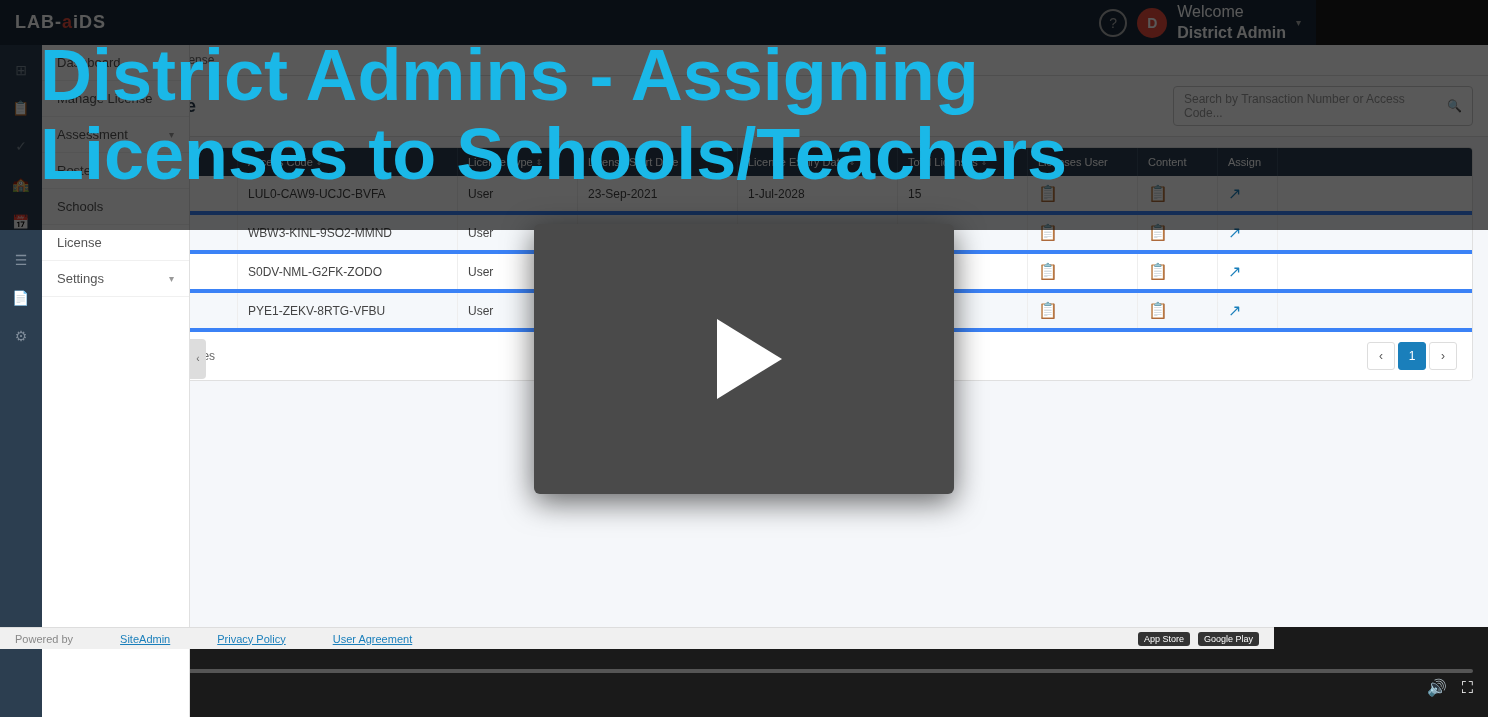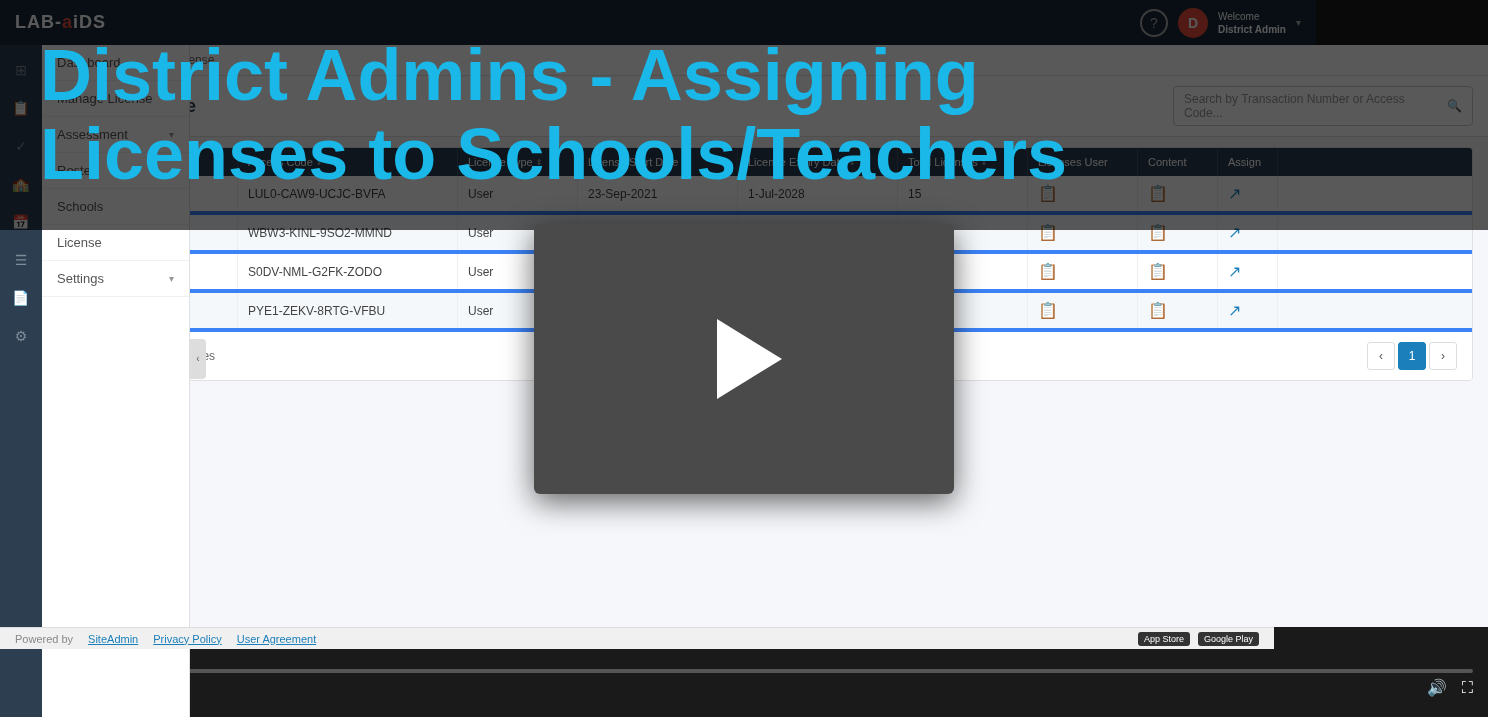--- a/index.html
+++ b/index.html
@@ -47,21 +47,21 @@
       width: 30px; height: 30px;
       background: #e74c3c;
       border-radius: 50%;
       display: flex; align-items: center; justify-content: center;
       color: #fff;
       font-weight: bold;
       font-size: 14px;
     }
     .welcome-text {
       color: #fff;
-      font-size: 10px;
+      font-size: 16px;
       line-height: 1.3;
     }
     .welcome-text .name { font-weight: bold; }
     .dropdown-arrow { color: #aaa; font-size: 10px; }
     .sidebar-icon-strip {
       position: absolute;
       top: 45px; left: 0;
       width: 42px;
       height: calc(717px - 45px);
       background: #2c3e50;
@@ -341,21 +341,21 @@
       display: flex;
       align-items: center;
       justify-content: space-between;
       padding: 0 15px;
       font-size: 11px;
       color: #888;
       border-top: 1px solid #ddd;
       z-index: 99;
     }
     .footer-links { display: flex; gap: 15px; }
-    .footer-link { color: #1a7fbb; text-decoration: underline; cursor: pointer; }
+    .footer-link { color: #1a7fbb; text-decoration: underline; cursor: pointer; margin-left: 32px; }
     .app-store-badges {
       display: flex;
       gap: 8px;
       align-items: center;
     }
     .badge {
       background: #333;
       color: #fff;
       font-size: 9px;
       padding: 2px 6px;

